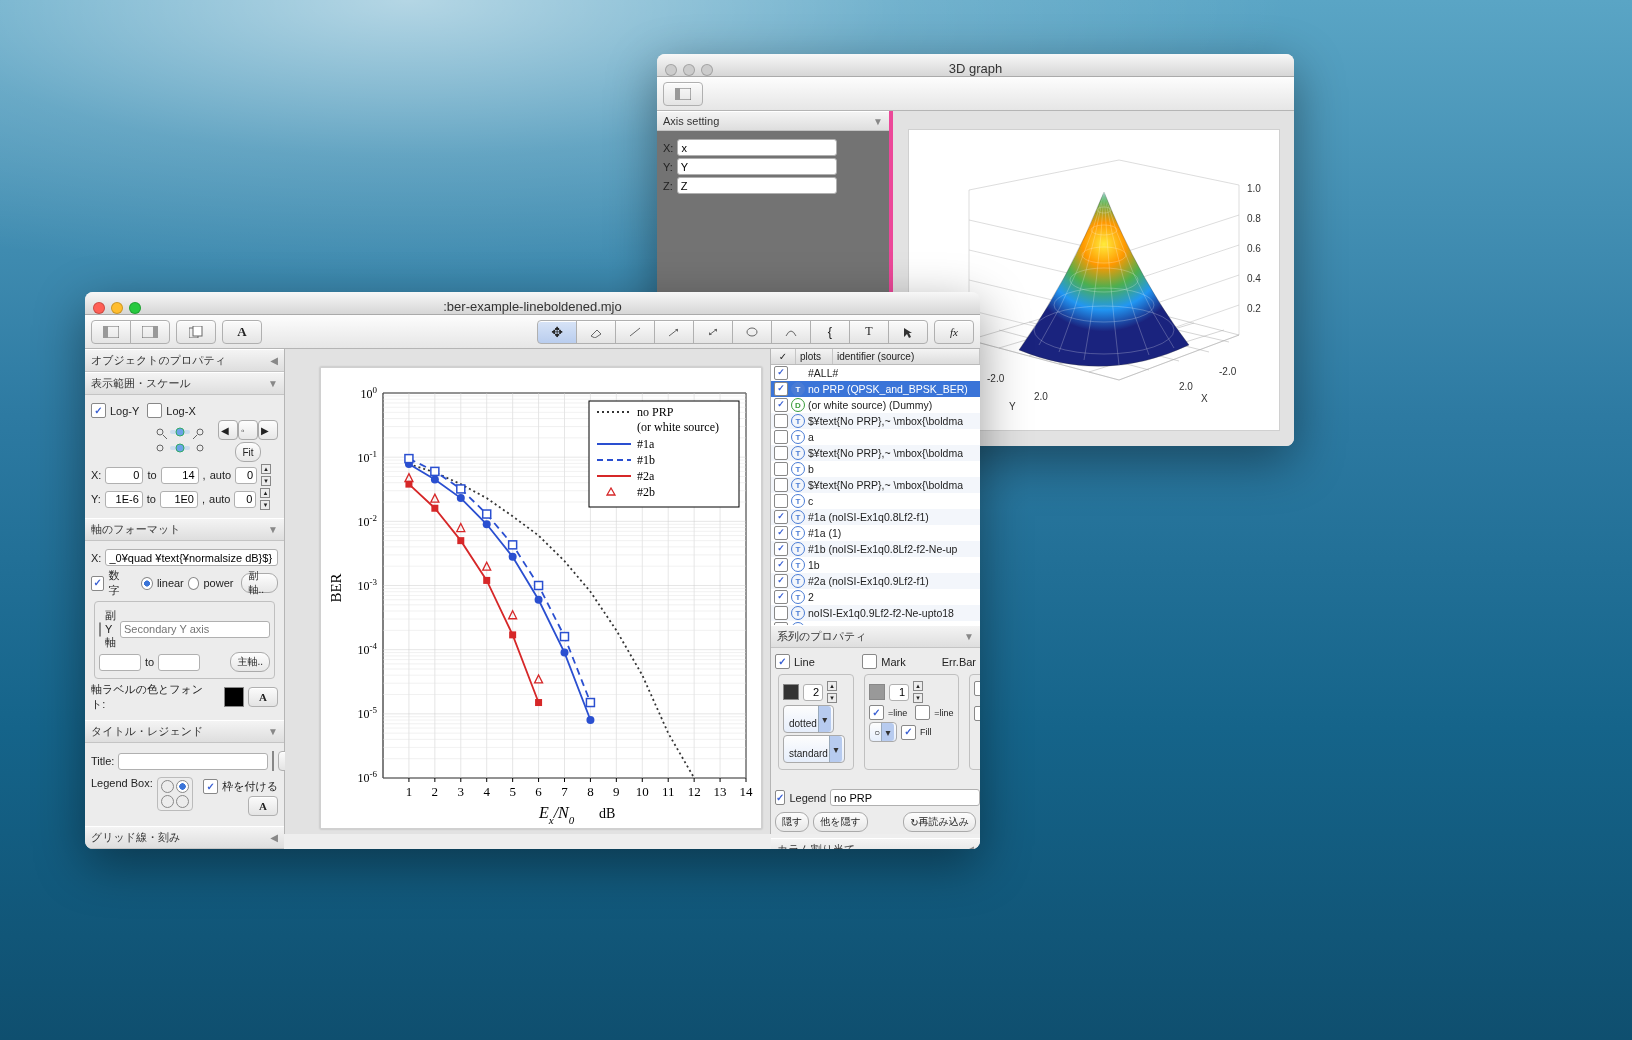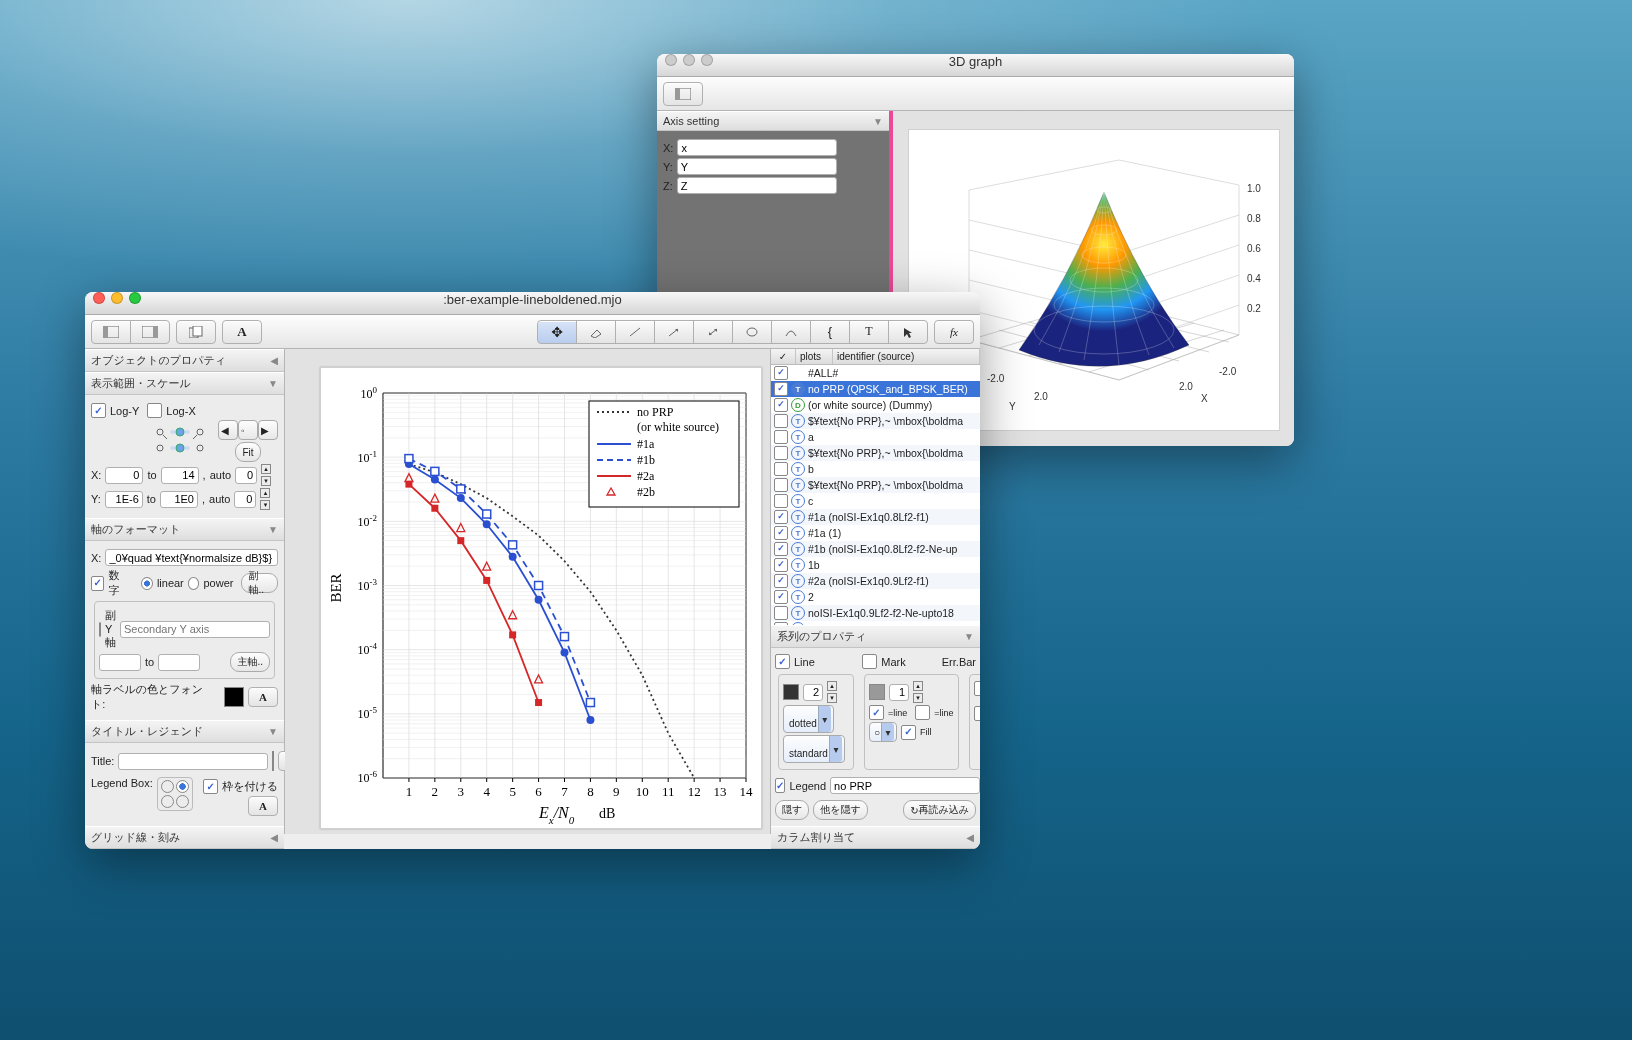--- a/index.html
+++ b/index.html
@@ -1,21 +1,21 @@
 <!DOCTYPE html>
 <html><head>
 <meta charset="utf-8">
 <style>
   body { font-family: -apple-system, "Lucida Grande", Helvetica, Arial, sans-serif; font-size: 11px; margin: 0; padding:0; width:1632px; height:1040px; overflow:hidden;
     background: radial-gradient(ellipse at 30% -10%, #a8d4e8 0%, #3e86b0 30%, #0f5a82 70%, #0d3f59 100%); color:#222; }
   .wallpaper { position:fixed; inset:0; background:
      radial-gradient(ellipse 120% 60% at 25% 0%, rgba(255,255,255,.55) 0%, rgba(255,255,255,.15) 25%, rgba(255,255,255,0) 45%),
      linear-gradient(180deg, #5aa5c5 0%, #2d7aa2 40%, #15648a 70%, #0f4f6f 100%); z-index:-1;}
   .window { position:absolute; background:#eee; border-radius:8px; box-shadow:0 15px 50px rgba(0,0,0,.4); overflow:hidden; }
-  .titlebar { height:22px; background:linear-gradient(#f7f7f7,#d6d6d6); border-bottom:1px solid #aaa; display:flex; align-items:flex-start; position:relative;}
+  .titlebar { height:22px; background:linear-gradient(#f7f7f7,#d6d6d6); border-bottom:1px solid #aaa; display:flex; align-items:flex-end; position:relative;}
   .traffic { display:flex; gap:6px; padding:0 8px;}
   .tl { width:12px; height:12px; border-radius:50%; box-shadow:inset 0 0 0 1px rgba(0,0,0,.2);}
   .tl.r{background:#ff5f56;} .tl.y{background:#ffbd2e;} .tl.g{background:#27c93f;}
   .tl.grey{background:#ccc;}
   .title-text{position:absolute; left:0; right:0; text-align:center; font-size:13px; color:#333;}
   .toolbar{ height:33px; background:linear-gradient(#fdfdfd,#e6e6e6); border-bottom:1px solid #b5b5b5; display:flex; align-items:center; padding:0 6px; gap:6px;}
   .tbtn{ height:22px; min-width:28px; background:linear-gradient(#fbfbfb,#e4e4e4); border:1px solid #b0b0b0; border-radius:4px; display:flex; align-items:center; justify-content:center; padding:0 5px; cursor:default; box-shadow:0 1px 0 #fff inset;}
   .tbtn svg{display:block;}
   .spacer{flex:1;}
   .segment{display:flex;} .segment .tbtn{border-radius:0; margin-left:-1px;} .segment .tbtn:first-child{border-radius:4px 0 0 4px; margin-left:0;} .segment .tbtn:last-child{border-radius:0 4px 4px 0;}
@@ -750,21 +750,21 @@
           <div class="propbox" style="flex:0 0 28px;">
             <div class="row">
                 <span class="cksq"></span>
               </div>
             <div style="height:6px"></div>
             <div class="row">
                 <span class="cksq"></span>
               </div>
           </div>
         </div>
-        <div class="row" style="margin-top:4px;">
+        <div class="row" style="margin-top:16px;">
             <span class="cksq checked"></span>
             <label>Legend</label>
             <input type="text" style="flex: 1 1 0%;" value="no PRP">
           </div>
         <div class="row" style="margin-top:6px;">
           <span class="minibtn">隠す</span>
           <span class="minibtn">他を隠す</span>
           <div style="flex:1"></div>
           <span class="minibtn">↻ <span>再読み込み</span></span>
         </div>

